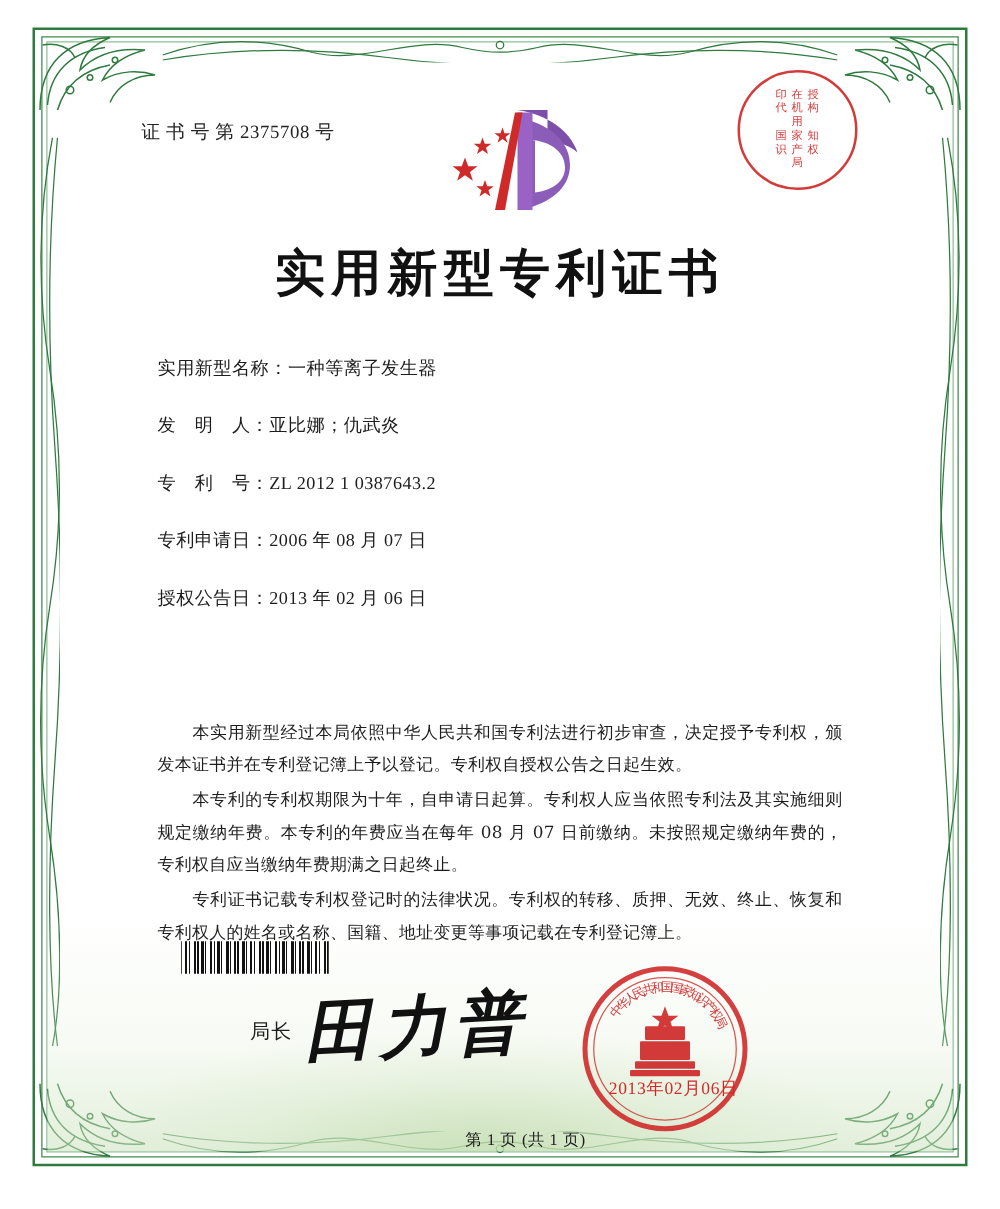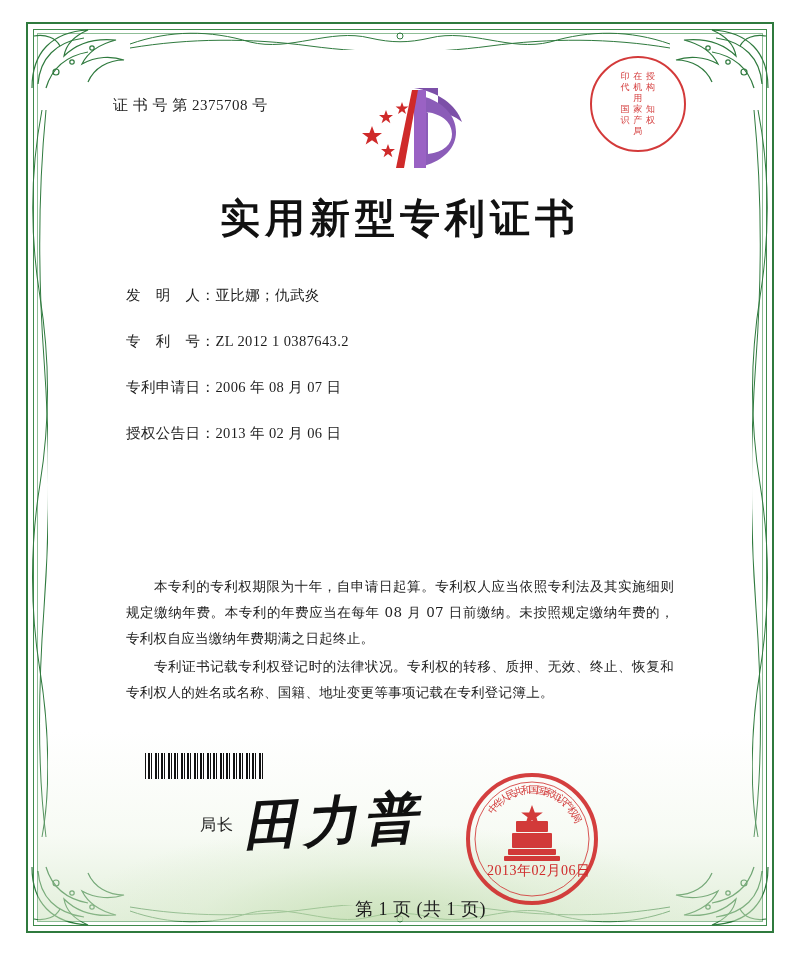--- a/index.html
+++ b/index.html
@@ -251,21 +251,21 @@
     white-space: nowrap;
   }
 
   
   .page-footer {
     position: absolute;
     left: 0;
     right: 0;
     bottom: 46px;
     text-align: center;
-    font-size: 18px;
+    font-size: 13px;
     color: #1d1d1d;
     letter-spacing: 0.5px;
     padding-left: 41px;
   }
 </style>
 </head>
 <body>
 
 <div class="certificate">
 
@@ -368,34 +368,38 @@
   <div class="seal-oval">
     <div class="seal-inner-text">印 在 授
 代 机 构 用
 国 家 知 识 产 权 局</div>
   </div>
 
   <div class="main-title">实用新型专利证书</div>
 
   <div class="fields">
     <div class="field-row">
+      <span class="label">实用新型名称：</span><span class="value">一种等离子发生器</span>
+    </div>
+    <div class="field-row">
       <span class="label">发　明　人：</span><span class="value">亚比娜；仇武炎</span>
     </div>
     <div class="field-row">
       <span class="label">专　利　号：</span><span class="value">ZL 2012 1 0387643.2</span>
     </div>
     <div class="field-row">
       <span class="label">专利申请日：</span><span class="value">2006 年 08 月 07 日</span>
     </div>
     <div class="field-row">
       <span class="label">授权公告日：</span><span class="value">2013 年 02 月 06 日</span>
     </div>
   </div>
 
   <div class="body-text">
+    <p>本实用新型经过本局依照中华人民共和国专利法进行初步审查，决定授予专利权，颁发本证书并在专利登记簿上予以登记。专利权自授权公告之日起生效。</p>
     <p>本专利的专利权期限为十年，自申请日起算。专利权人应当依照专利法及其实施细则规定缴纳年费。本专利的年费应当在每年 08 月 07 日前缴纳。未按照规定缴纳年费的，专利权自应当缴纳年费期满之日起终止。</p>
     <p>专利证书记载专利权登记时的法律状况。专利权的转移、质押、无效、终止、恢复和专利权人的姓名或名称、国籍、地址变更等事项记载在专利登记簿上。</p>
   </div>
 
   <div class="barcode"></div>
 
   <div class="director-label">局长</div>
   <div class="signature">田力普</div>
 
   <div class="national-seal">

